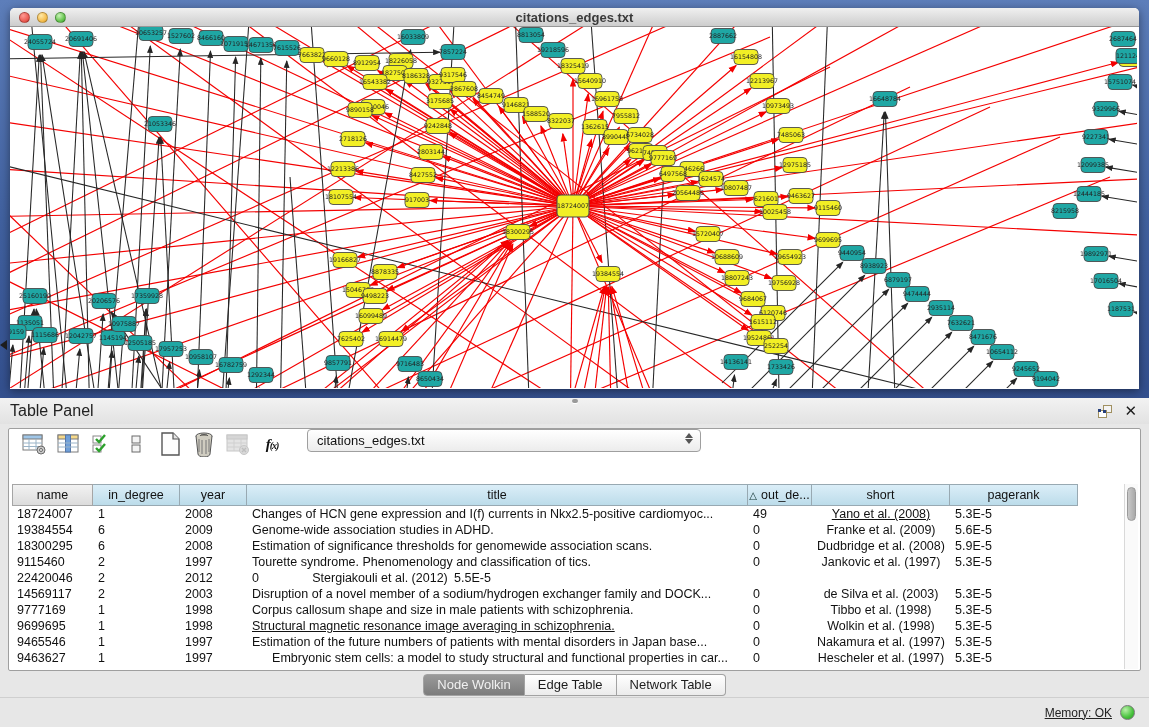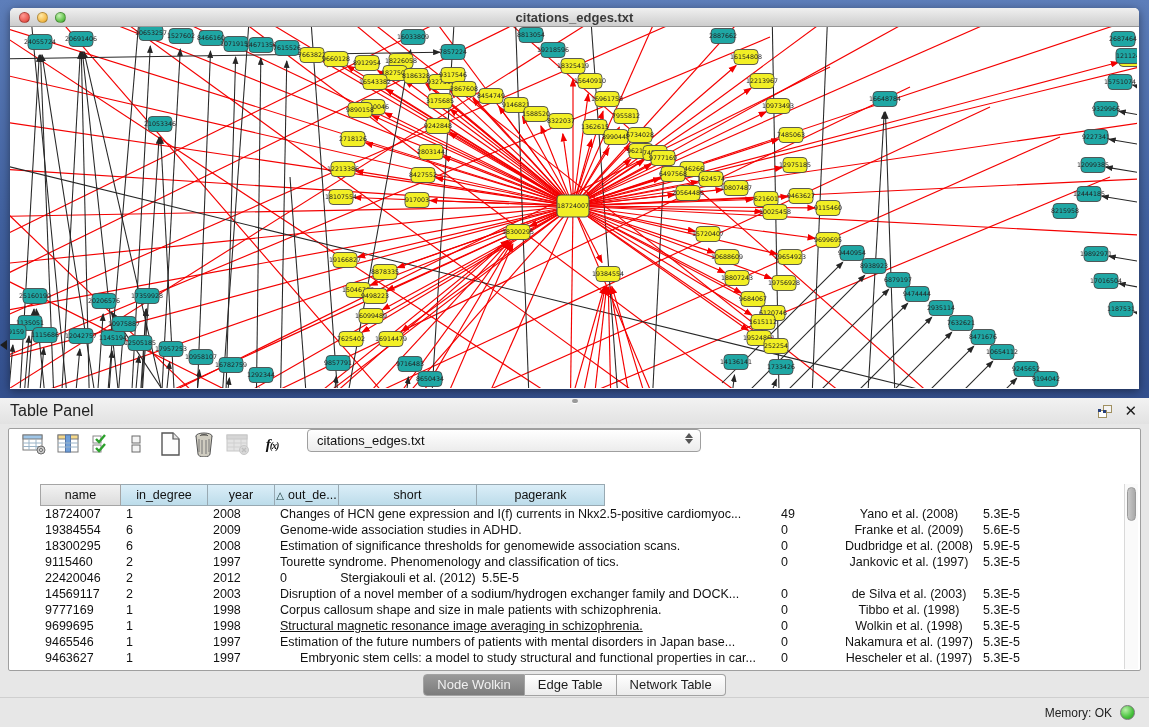--- a/index.html
+++ b/index.html
@@ -50,21 +50,21 @@
     font-size:15px; color:#111; letter-spacing:-1px; }
   .fx small { font-size:10px; }
   .combo { margin-left:16px; width:394px; height:23px; border:1px solid #9f9f9f; border-radius:4px;
     background:linear-gradient(#ffffff,#ececec); display:flex; align-items:center;
     font-size:13px; color:#111; padding-left:9px; position:relative; }
   .combo .arrows { position:absolute; right:7px; top:3px; display:flex; flex-direction:column; gap:1px; }
   .combo .arrows i { width:0; height:0; border-left:4px solid transparent; border-right:4px solid transparent; }
   .combo .arrows .up { border-bottom:5px solid #555; }
   .combo .arrows .dn { border-top:5px solid #555; }
 
-  .tablewrap { position:absolute; left:3px; top:55px; right:28px;margin-left:28px; }
+  .tablewrap { position:absolute; left:3px; top:55px; right:28px; }
   .thead { display:flex; height:22px; }
   .th { border:1px solid #98a9b2; border-left:none; background:linear-gradient(#dbeef8,#bcdcea);
     font-size:12.5px; color:#111; display:flex; align-items:center; justify-content:center;
     white-space:nowrap; overflow:hidden; }
   .th:first-child { border-left:1px solid #a5a5a5; background:linear-gradient(#f2f2f2,#dcdcdc); border-color:#a5a5a5; }
   .sortglyph { font-size:10px; margin-right:4px; color:#133; }
   .trow { display:flex; height:16px; font-size:12.5px; color:#111; background:#fff; }
   .td { white-space:nowrap; overflow:hidden; padding-left:5px; line-height:16px; }
   .td.center { text-align:center; padding-left:0; }
   .vscroll { position:absolute; right:2px; top:55px; width:14px; height:185px;
@@ -74,21 +74,21 @@
 
   .tabbar { position:absolute; left:0; right:0; top:276px; display:flex; justify-content:center; }
   .tab { border:1px solid #a2a2a2; border-left:none; background:linear-gradient(#ffffff,#ebebeb);
     font-size:13px; color:#1c1c1c; padding:2px 13px 3px; cursor:default; }
   .tab:first-child { border-left:1px solid #a2a2a2; border-radius:4px 0 0 4px; }
   .tab:last-child  { border-radius:0 4px 4px 0; }
   .tab.active { background:linear-gradient(#9a9a9a,#7c7c7c); color:#f1f1f1; }
 
   .statusbar { position:absolute; left:0; right:0; bottom:0; height:30px;
     border-top:1px solid #cfcfcf; display:flex; align-items:center; justify-content:flex-end; }
-  .mem-label { font-size:12px; color:#222; margin-right:8px; }
+  .mem-label { font-size:12px; color:#222; margin-right:8px;text-decoration:underline; }
   .mem-dot { width:15px; height:15px; border-radius:50%; margin-right:14px;
     background:radial-gradient(circle at 35% 30%,#b8f0a8,#47c23c 60%,#2f9a27); border:1px solid #777; }
 
   
   .gnode rect { stroke:#4a4a4a; stroke-width:0.9; }
   .gnode.y rect { fill:#f2ef25; }
   .gnode.t rect { fill:#1fa7a4; }
   .gnode.h rect { fill:#f2ef25; stroke-width:1.1; }
   .gnode text { font-size:6.3px; fill:#222; text-anchor:middle;
     font-family:"DejaVu Sans",sans-serif; }
@@ -908,32 +908,33 @@
             <i class="dn"></i>
           </span>
       </div>
     </div>
 
     <div class="tablewrap">
       <div class="thead" id="thead">
           <div class="th" style="width: 81px;">name</div>
           <div class="th" style="width: 87px;">in_degree</div>
           <div class="th" style="width: 67px;">year</div>
+          <div class="th" style="width: 501px;">title</div>
           <div class="th" style="width: 64px;"><span class="sortglyph">△</span>out_de...</div>
           <div class="th" style="width: 138px;">short</div>
           <div class="th" style="width: 128px;">pagerank</div>
         </div>
       <div id="tbody">
           <div class="trow">
             <div class="td" style="width: 81px;">18724007</div>
             <div class="td" style="width: 87px;">1</div>
             <div class="td" style="width: 67px;">2008</div>
             <div class="td" style="width: 501px;">Changes of HCN gene expression and I(f) currents in Nkx2.5-positive cardiomyoc...</div>
             <div class="td" style="width: 64px;">49</div>
-            <div class="td center" style="width: 138px;">Yano et al. (2008)</div>
+            <div class="td center" style="width: 138px; text-decoration: underline;">Yano et al. (2008)</div>
             <div class="td" style="width: 128px;">5.3E-5</div>
           </div>
           <div class="trow">
             <div class="td" style="width: 81px;">19384554</div>
             <div class="td" style="width: 87px;">6</div>
             <div class="td" style="width: 67px;">2009</div>
             <div class="td" style="width: 501px;">Genome-wide association studies in ADHD.</div>
             <div class="td" style="width: 64px;">0</div>
             <div class="td center" style="width: 138px;">Franke et al. (2009)</div>
             <div class="td" style="width: 128px;">5.6E-5</div>

